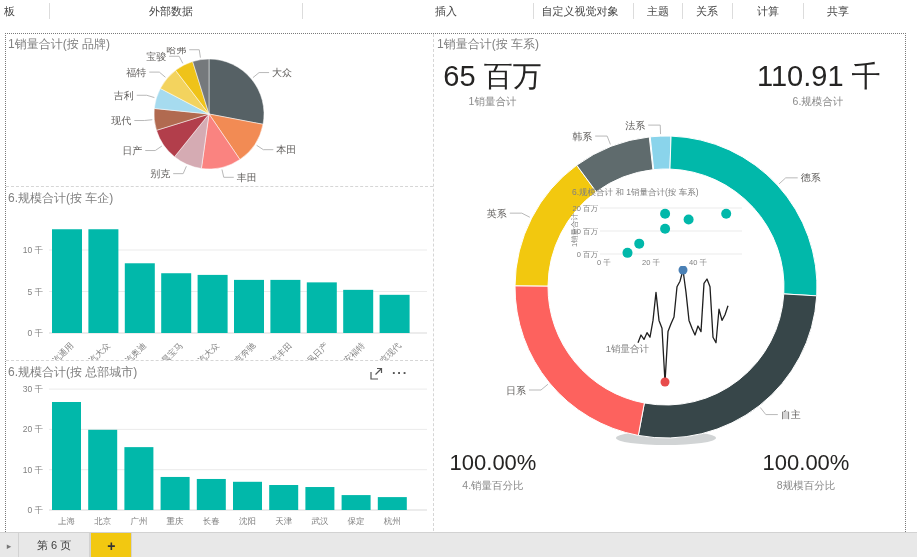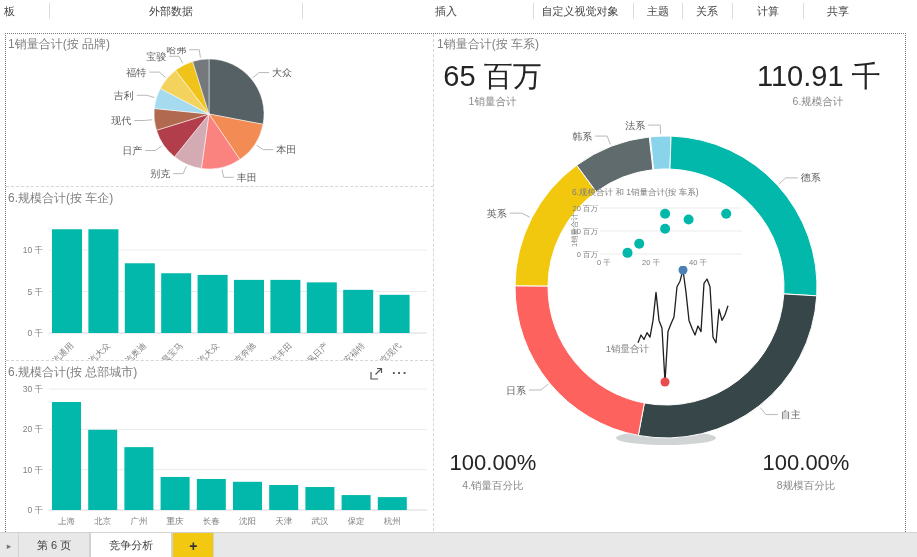--- a/index.html
+++ b/index.html
@@ -234,15 +234,14 @@
   <div class="lbl">4.销量百分比</div>
 </div>
 <div class="card" style="left:746px;top:451px;width:120px;">
   <div class="pct">100.00%</div>
   <div class="lbl">8规模百分比</div>
 </div>
 
 <div id="footer" class="abs">
   <div id="page-nav">▸</div>
   <div class="page-tab">第 6 页</div>
-  <div class="page-tab active">竞争分析</div>
   <div class="page-tab add">+</div>
 </div>
 
 </body></html>

